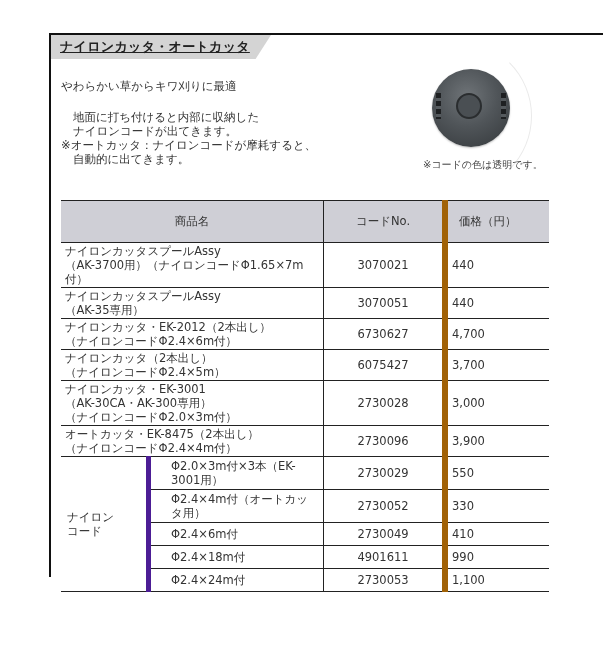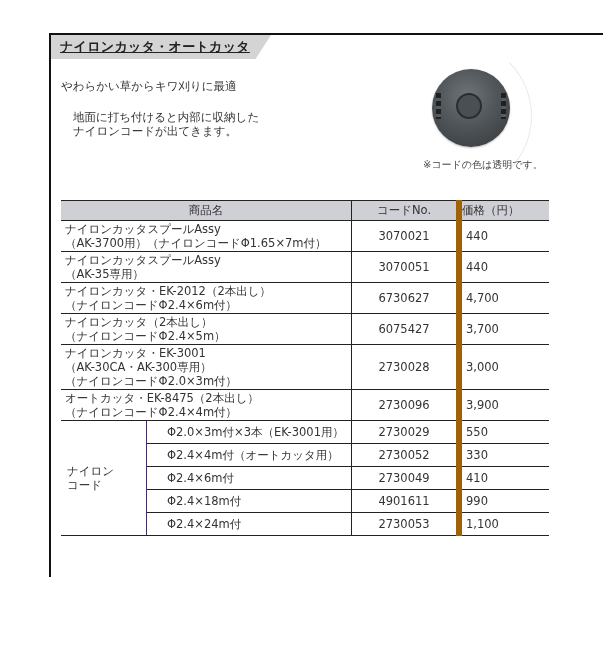--- a/index.html
+++ b/index.html
@@ -20,43 +20,45 @@
                         border: 2px solid #2a2d2f; background: #4a4f53; box-sizing: border-box; }
     .product-img .slot { position: absolute; top: 24px; width: 5px; height: 26px;
                          background: repeating-linear-gradient(#1e2022 0 5px, #555a5e 5px 8px); }
     .product-img .slot.l { left: 4px; } .product-img .slot.r { right: 4px; }
     .arc { position: absolute; left: 380px; top: 40px; width: 150px; height: 150px; border-radius: 50%;
            border: 1px solid #eee; border-color: transparent #eaeaea transparent transparent; }
     .img-caption { position: absolute; left: 423px; top: 158px; font-size: 10px; color: #444; }
 
     table.spec { position: absolute; left: 61px; top: 200px; width: 488px; border-collapse: collapse;
                  font-size: 11.5px; color: #333; }
-    table.spec th { background: #cfcfd6; font-weight: normal; height: 19px; border-top: 1px solid #222; border-bottom: 1px solid #222; padding: 0; }
+    table.spec th { background: #cfcfd6; font-weight: normal; height: 19px; border-top: 1px solid #222; border-bottom: 1px solid #222; padding: 11px; }
     table.spec td { border-bottom: 1px solid #222; padding: 1px 4px; line-height: 14px; vertical-align: middle; }
     table.spec .c-name { width: 313px; }
     table.spec .c-code { width: 96px; text-align: center; border-left: 1px solid #222; }
     table.spec .c-price { width: 79px; text-align: left; border-left: 6px solid #a16207; }
     table.spec th.c-name { text-align: center; }
-    table.spec td.group { width: 75px; border-right: 1px solid #4c1d95; vertical-align: middle; padding-left: 6px; margin-top: 32px; }
+    table.spec td.group { width: 75px; border-right: 5px solid #4c1d95; vertical-align: middle; padding-left: 6px; margin-top: 32px; }
     table.spec tr.sub td { height: 18px; padding-top: 2px; padding-bottom: 2px; }
     table.spec tr.sub td.sub-name { padding-left: 20px; }
     .bl { display: block; }
   </style>
 </head>
 <body>
 
 <div class="frame-top"></div>
 <div class="frame-left"></div>
 <div class="title-bar"></div>
 <div class="title-text">ナイロンカッタ・オートカッタ</div>
 
 <div class="intro">やわらかい草からキワ刈りに最適</div>
 <div class="notes">
   <span class="bl indent">地面に打ち付けると内部に収納した</span>
   <span class="bl indent">ナイロンコードが出てきます。</span>
+  <span class="bl">※オートカッタ：ナイロンコードが摩耗すると、</span>
+  <span class="bl indent">自動的に出てきます。</span>
 </div>
 
 <div class="arc"></div>
 <div class="product-img">
   <div class="slot l"></div>
   <div class="hub"></div>
   <div class="slot r"></div>
 </div>
 <div class="img-caption">※コードの色は透明です。</div>
 

